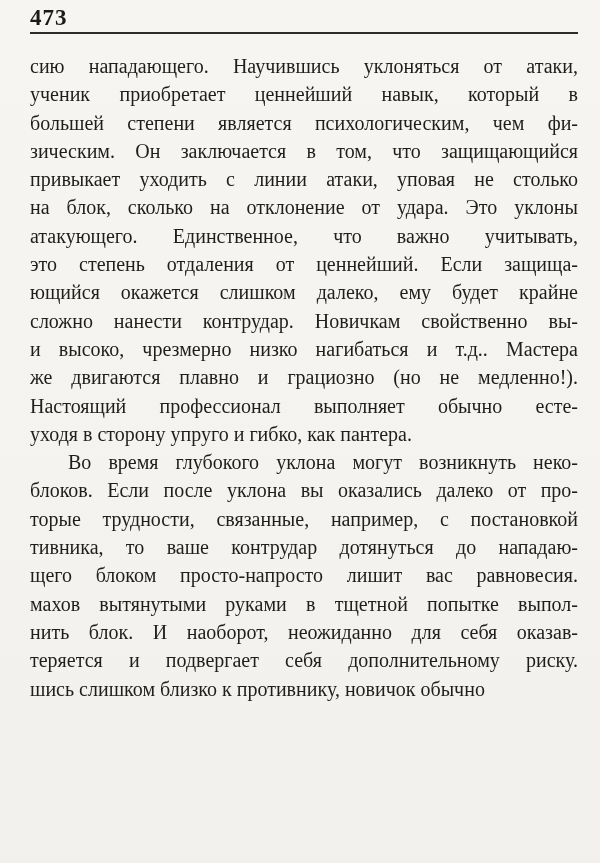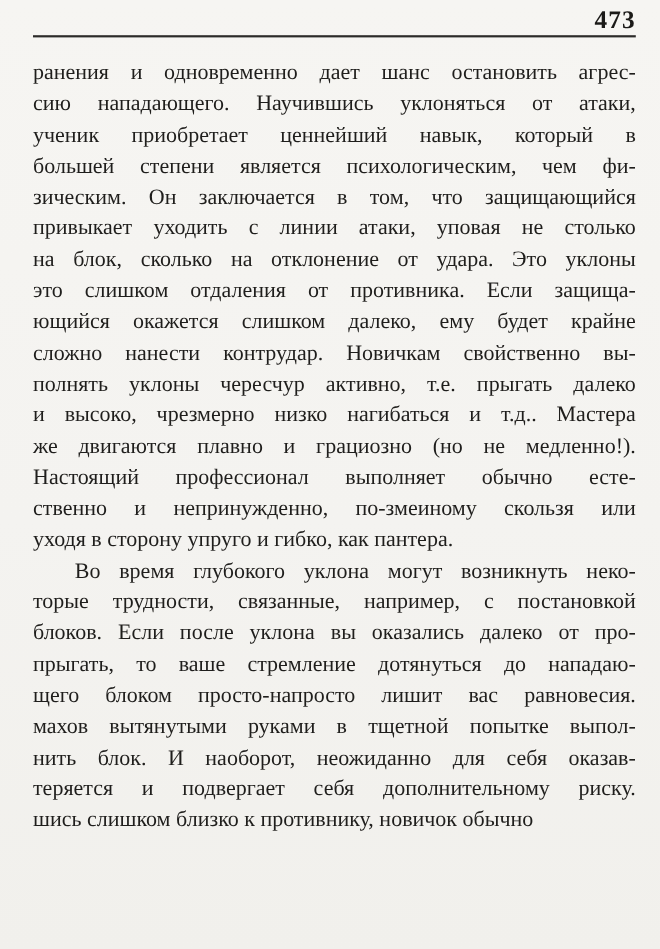--- a/index.html
+++ b/index.html
@@ -14,21 +14,20 @@
     background: linear-gradient(180deg, #f6f5f2 0%, #f4f3f0 55%, #f1f0ec 100%);
     overflow: hidden;
     font-family: "Liberation Serif", "DejaVu Serif", serif;
     color: #1f1e1c;
   }
   .header {
     position: absolute;
     top: 5px;
     left: 30px;
     width: 548px;
-    text-align: right;
   }
   .pagenum {
     font-size: 23px;
     font-weight: bold;
     letter-spacing: 1px;
     color: #1b1a18;
   }
   .rule {
     position: absolute;
     top: 32px;
@@ -59,42 +58,40 @@
 </head>
 <body>
 
 <div class="page">
   <div class="header">
     <span class="pagenum">473</span>
   </div>
   <div class="rule"></div>
   <div class="body-text">
     <div class="para">
-        <div class="line">ранения и одновременно дает шанс остановить агрес-</div>
         <div class="line">сию нападающего. Научившись уклоняться от атаки,</div>
         <div class="line">ученик приобретает ценнейший навык, который в</div>
         <div class="line">большей степени является психологическим, чем фи-</div>
         <div class="line">зическим. Он заключается в том, что защищающийся</div>
         <div class="line">привыкает уходить с линии атаки, уповая не столько</div>
         <div class="line">на блок, сколько на отклонение от удара. Это уклоны</div>
-        <div class="line">это слишком отдаления от противника. Если защища-</div>
+        <div class="line">атакующего. Единственное, что важно учитывать,</div>
+        <div class="line">это степень отдаления от ценнейший. Если защища-</div>
         <div class="line">ющийся окажется слишком далеко, ему будет крайне</div>
         <div class="line">сложно нанести контрудар. Новичкам свойственно вы-</div>
-        <div class="line">полнять уклоны чересчур активно, т.е. прыгать далеко</div>
         <div class="line">и высоко, чрезмерно низко нагибаться и т.д.. Мастера</div>
         <div class="line">же двигаются плавно и грациозно (но не медленно!).</div>
         <div class="line">Настоящий профессионал выполняет обычно есте-</div>
-        <div class="line">ственно и непринужденно, по-змеиному скользя или</div>
         <div class="line">уходя в сторону упруго и гибко, как пантера.</div>
       </div>
     <div class="para indented">
         <div class="line">Во время глубокого уклона могут возникнуть неко-</div>
+        <div class="line">блоков. Если после уклона вы оказались далеко от про-</div>
         <div class="line">торые трудности, связанные, например, с постановкой</div>
-        <div class="line">блоков. Если после уклона вы оказались далеко от про-</div>
-        <div class="line">прыгать, то ваше стремление дотянуться до нападаю-</div>
+        <div class="line">тивника, то ваше контрудар дотянуться до нападаю-</div>
         <div class="line">щего блоком просто-напросто лишит вас равновесия.</div>
         <div class="line">махов вытянутыми руками в тщетной попытке выпол-</div>
         <div class="line">нить блок. И наоборот, неожиданно для себя оказав-</div>
         <div class="line">теряется и подвергает себя дополнительному риску.</div>
         <div class="line">шись слишком близко к противнику, новичок обычно</div>
       </div>
   </div>
 </div>
 
 </body></html>

